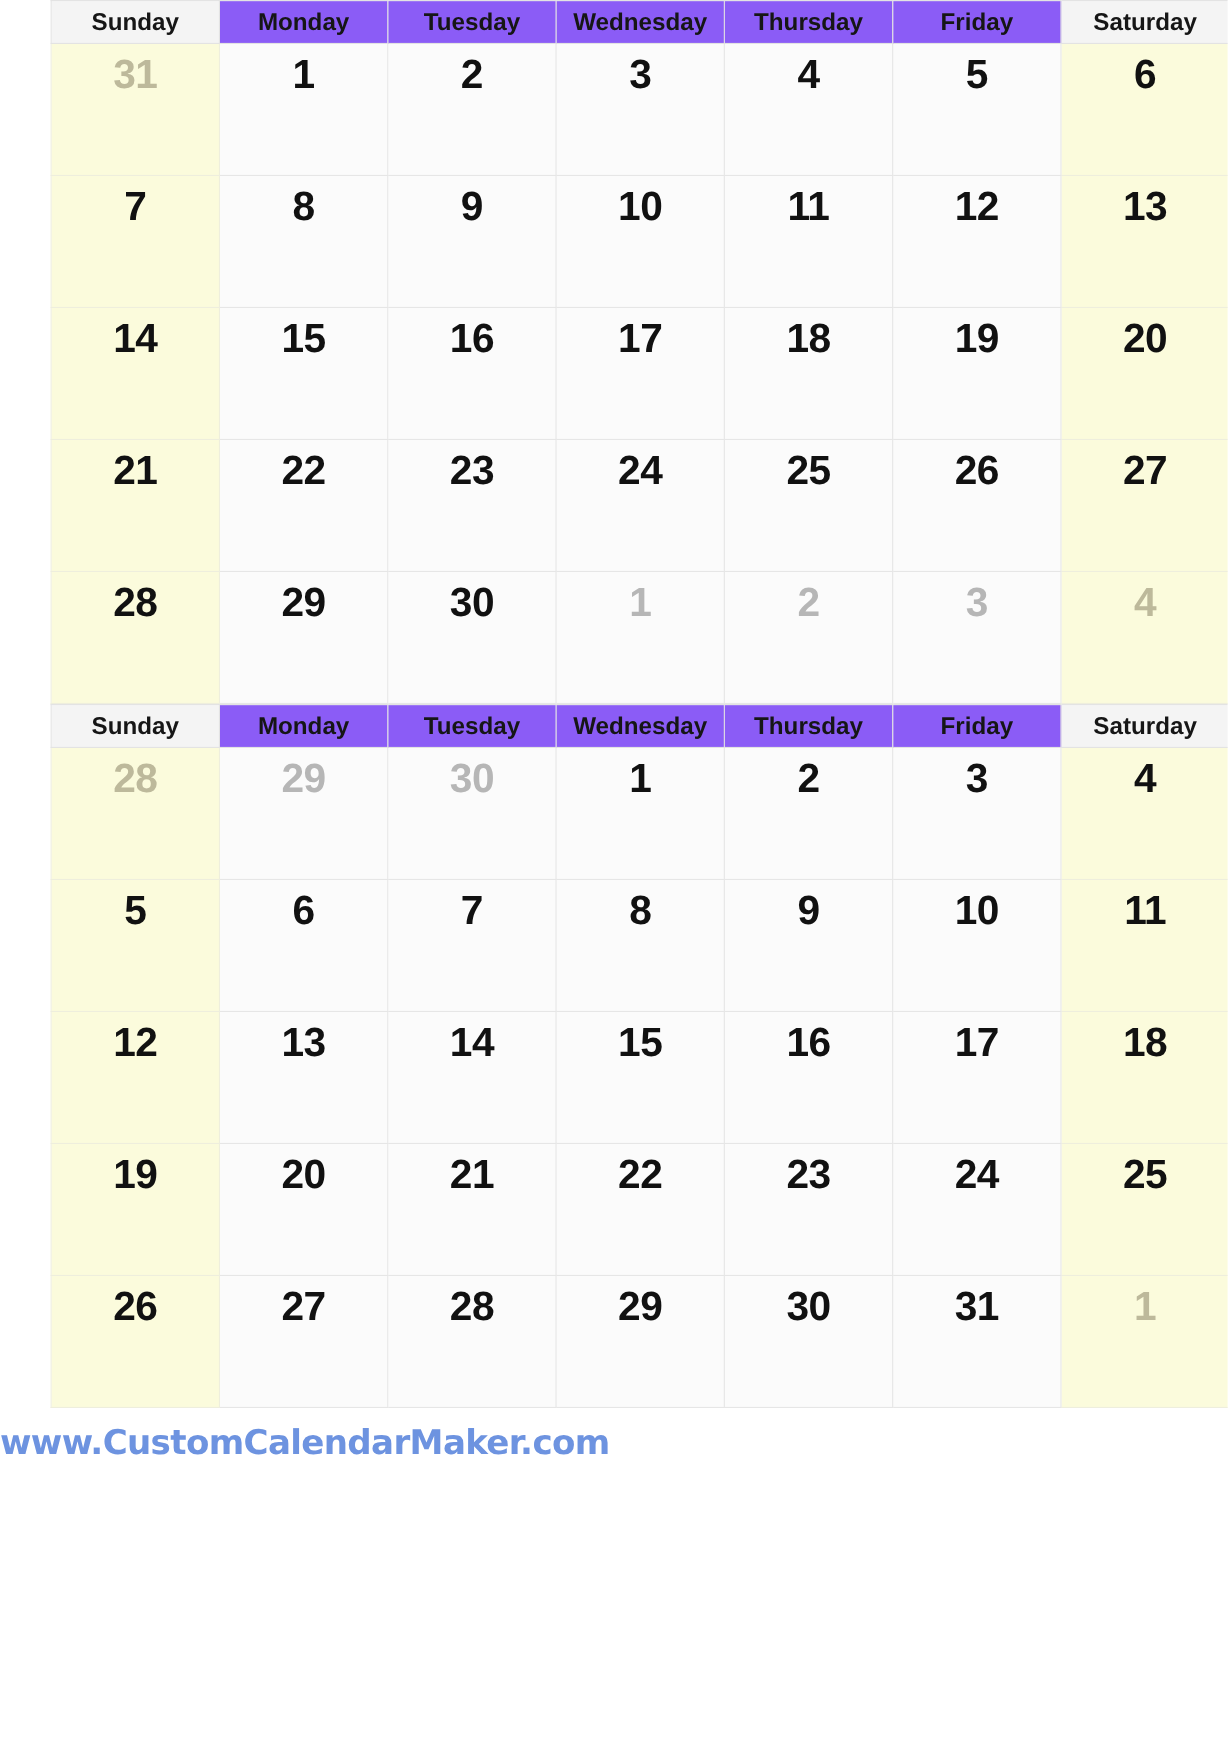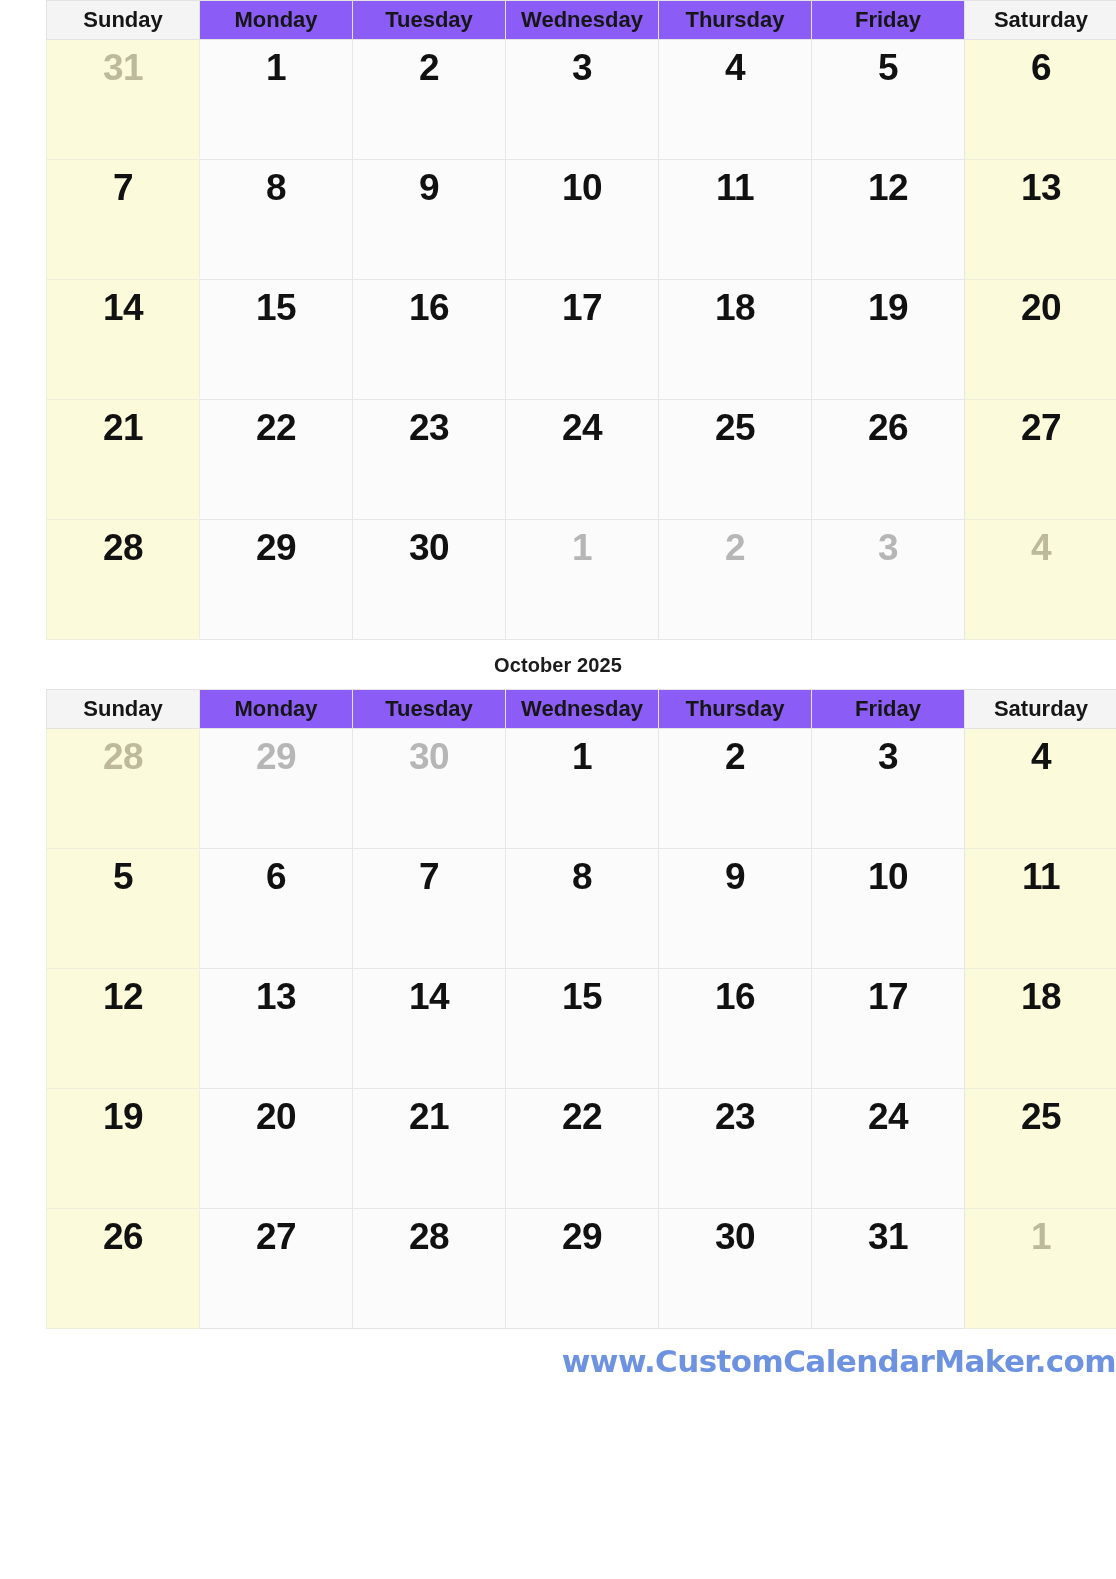--- a/index.html
+++ b/index.html
@@ -85,21 +85,21 @@
     padding-top: 9px;
     letter-spacing: -0.5px;
   }
 
   .daynum.muted { color: #b6b6b6; }
   td.weekend .daynum.muted { color: #bdb99b; }
 
   
   .footer {
     margin-top: 14px;
-    text-align: right;
+    text-align: left;
   }
   .footer-link {
     display: inline-block;
     font-family: "DejaVu Sans", sans-serif;
     font-size: 31px;
     font-weight: bold;
     color: #6d93e0;
     letter-spacing: -0.6px;
     text-decoration: none;
     filter: blur(0.25px);
@@ -237,21 +237,20 @@
             </td>
             <td class="weekend">
               <span class="daynum muted">4</span>
             </td>
           </tr>
         </tbody>
     </table>
   </div>
 
   <div class="month-block" id="oct-block">
-    <div class="month-title">October 2025</div>
     <table class="cal">
       <thead>
         <tr id="oct-head">
             <th class="weekend">Sunday</th>
             <th>Monday</th>
             <th>Tuesday</th>
             <th>Wednesday</th>
             <th>Thursday</th>
             <th>Friday</th>
             <th class="weekend">Saturday</th>

